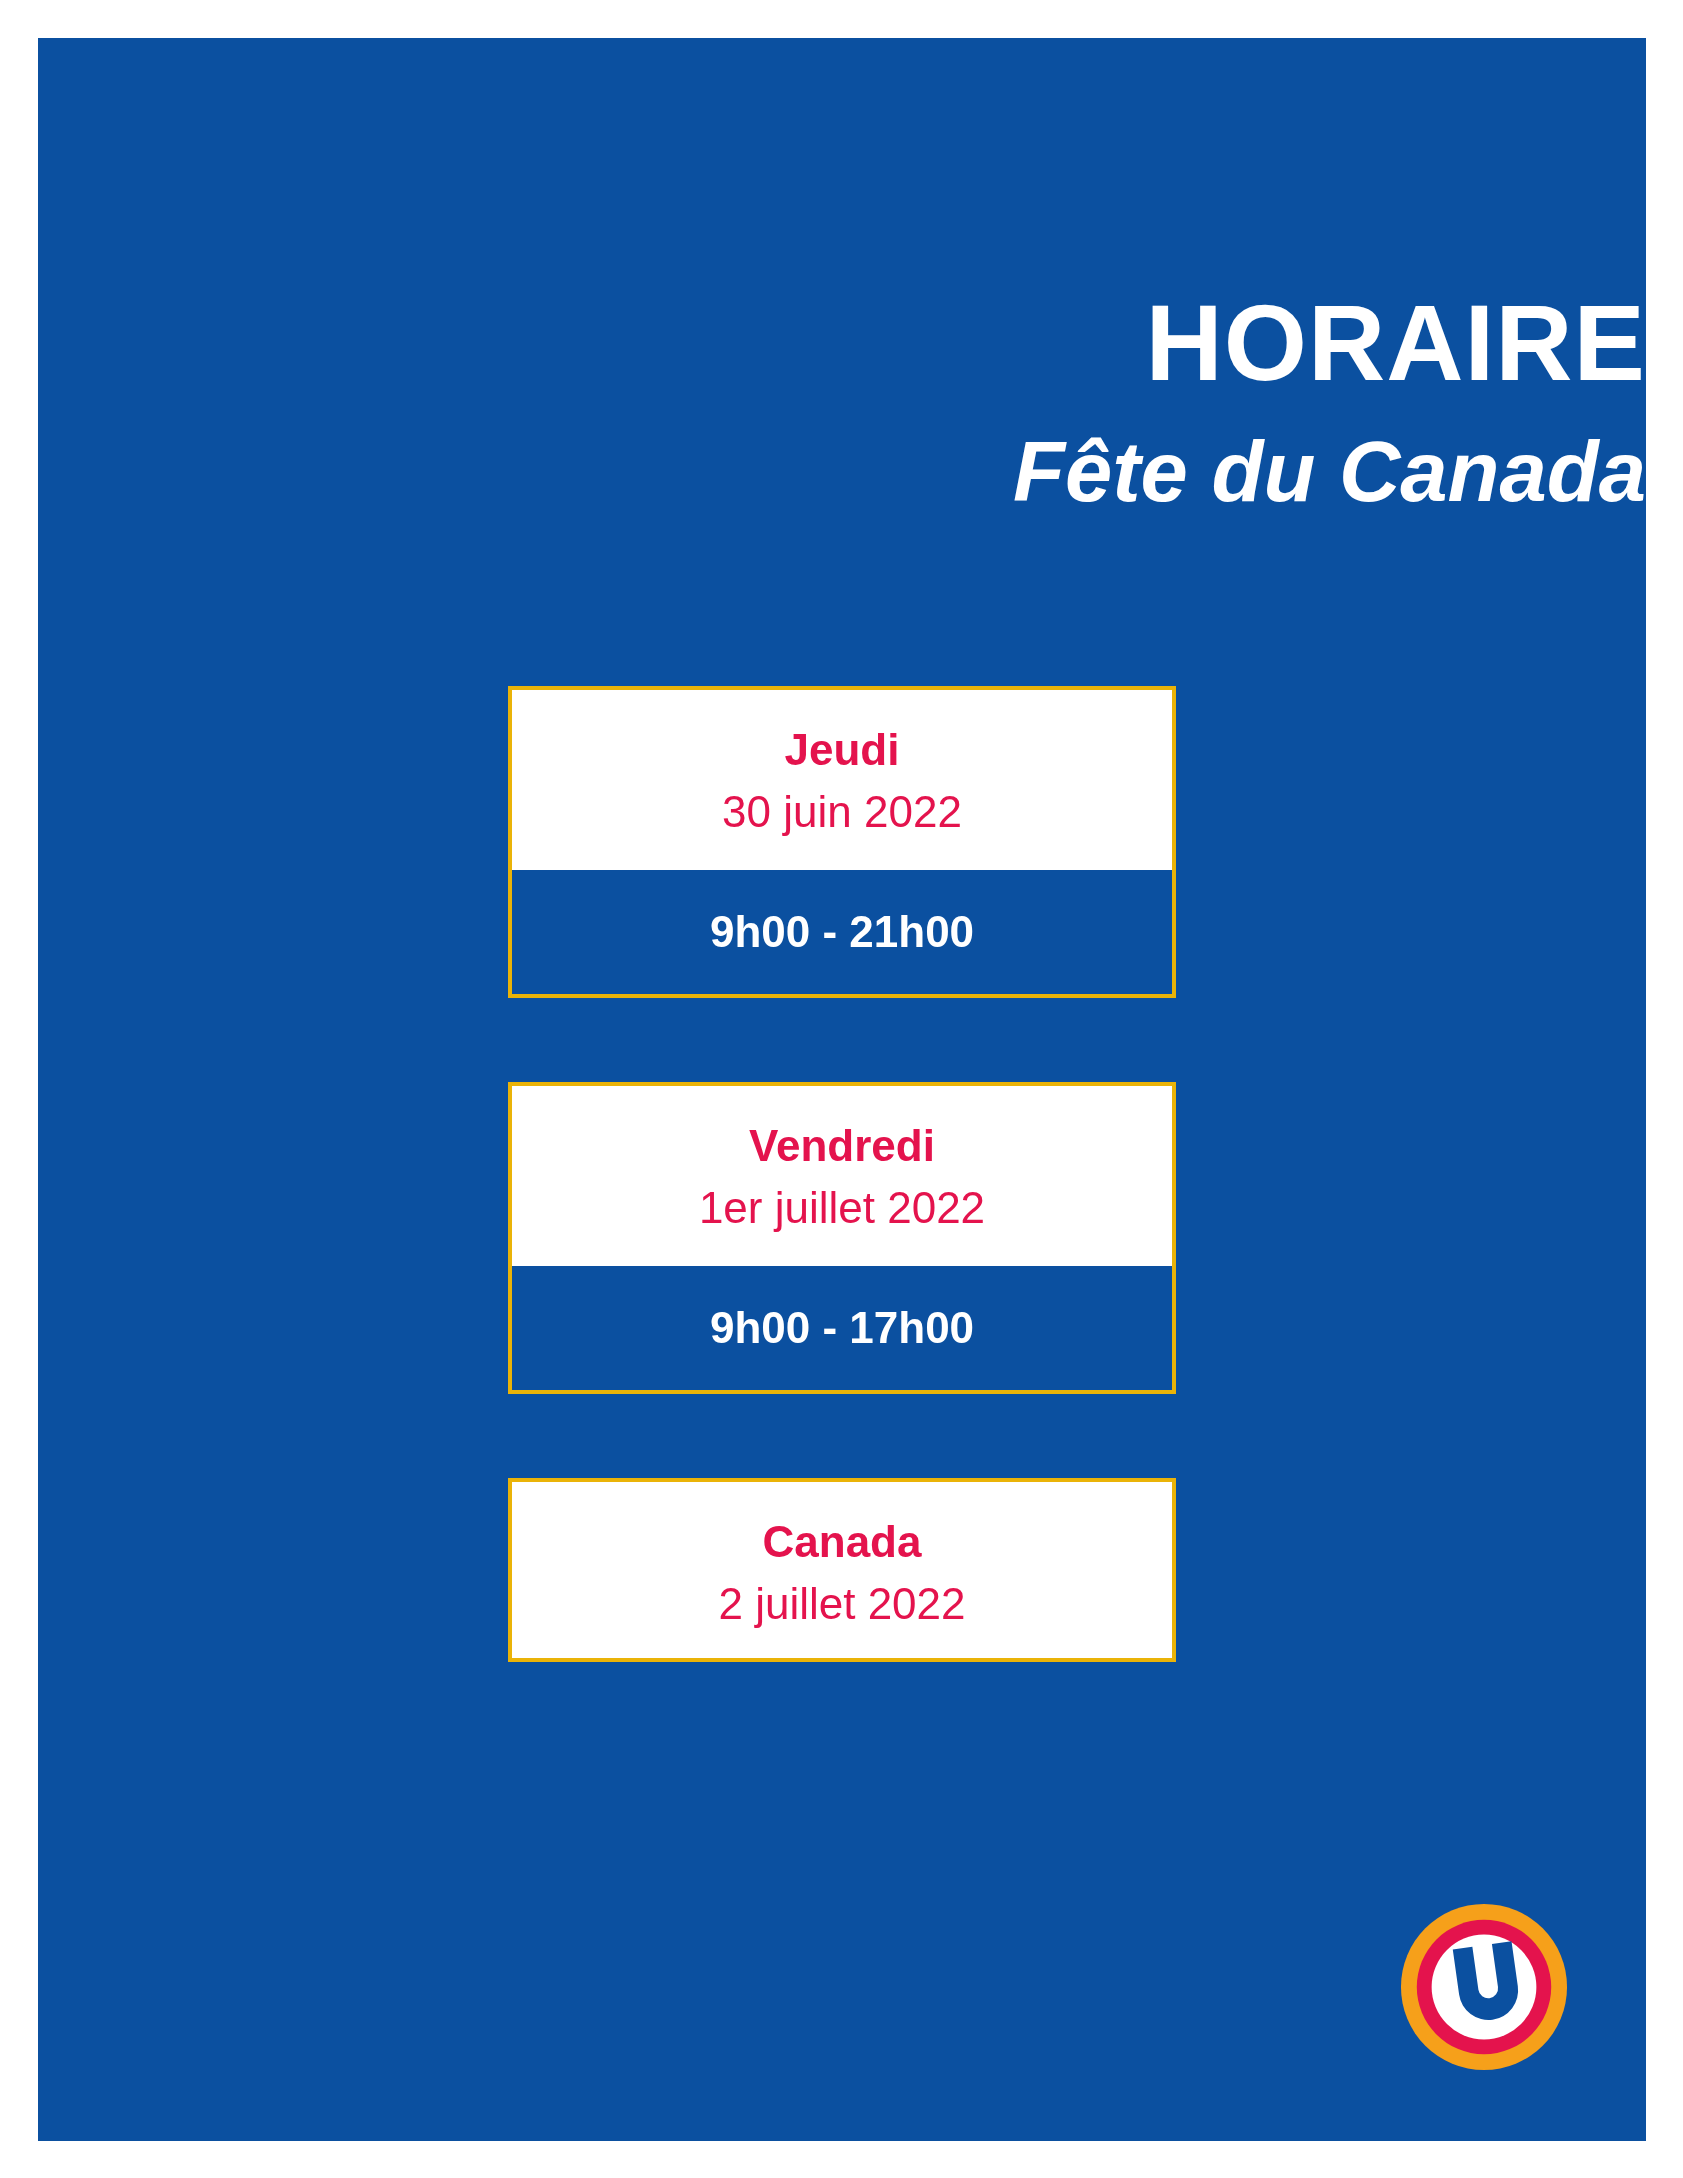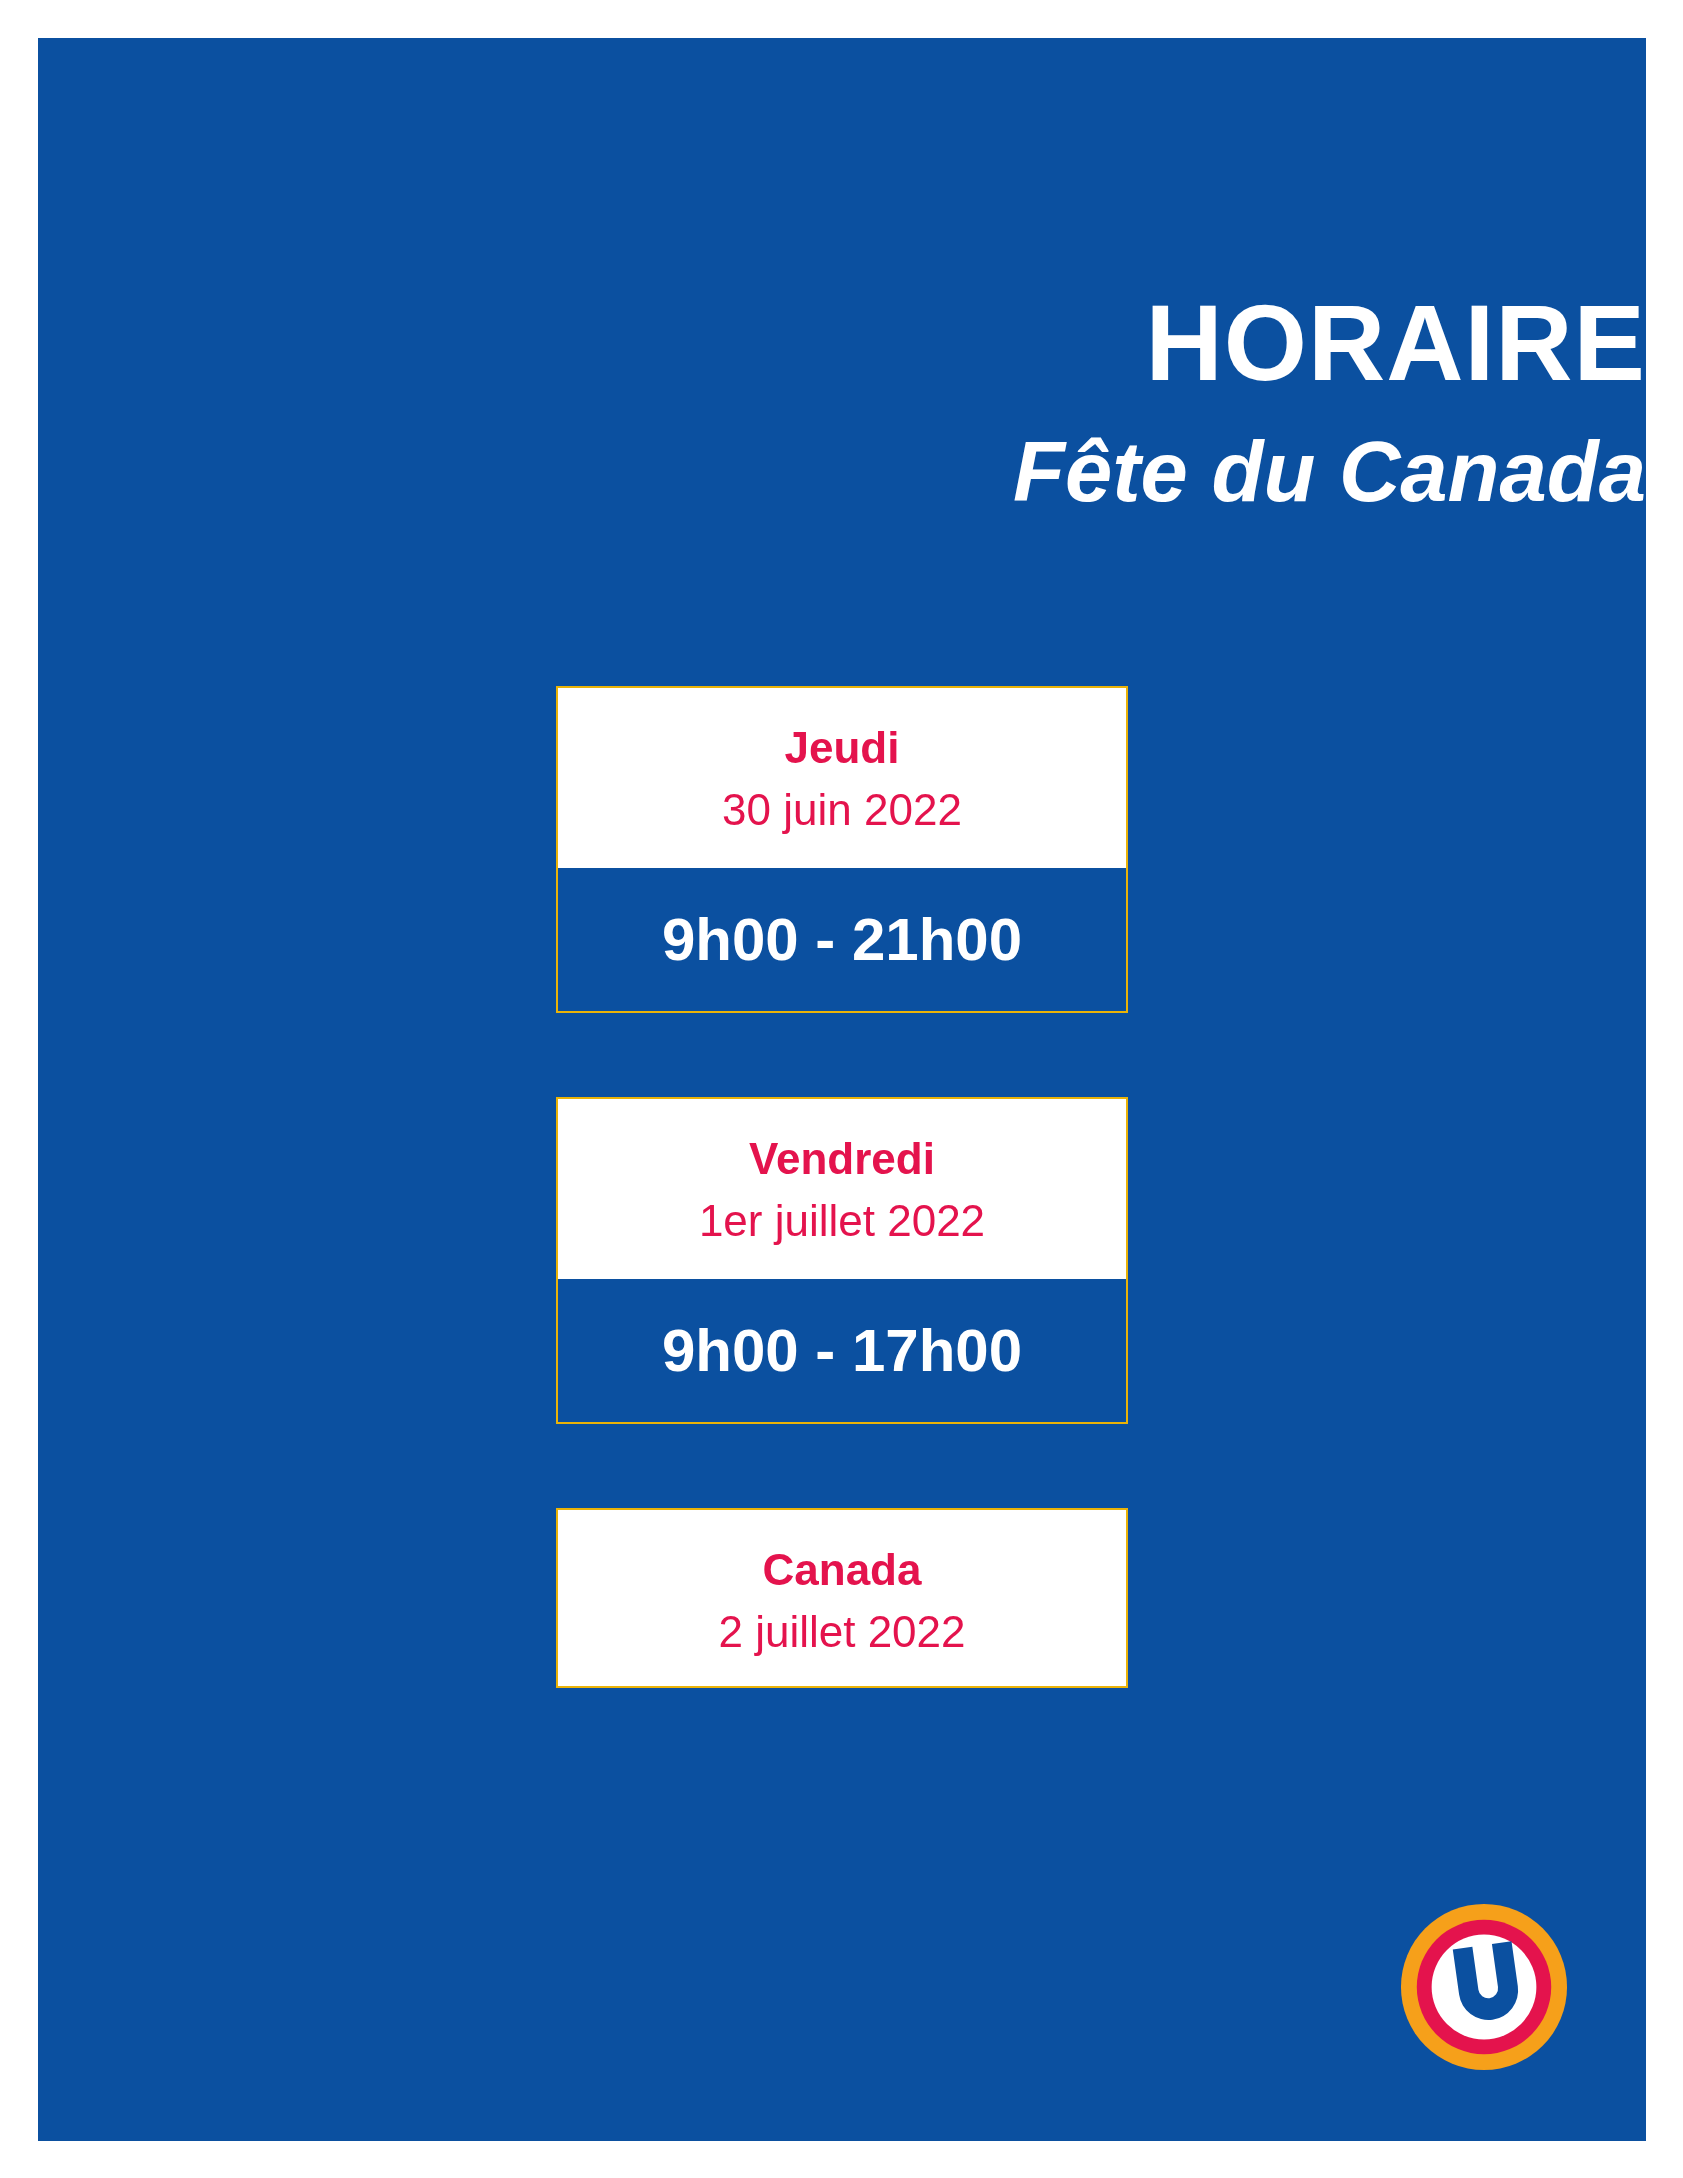--- a/index.html
+++ b/index.html
@@ -45,23 +45,23 @@
     line-height: 1.2;
     margin: 24px 0 0 0;
   }
   .cards {
     position: absolute;
     top: 648px;
     left: 0;
     width: 100%;
   }
   .card {
-    width: 572px;
+    width: 668px;
     margin: 0 auto 84px auto;
-    border: 2px solid #eab308;
+    border: 4px solid #eab308;
     box-sizing: border-box;
   }
   .card-top {
     background: #ffffff;
     padding: 36px 10px 30px 10px;
     text-align: center;
   }
   .card-day {
     color: #e4134d;
     font-size: 44px;
@@ -71,21 +71,21 @@
   .card-date {
     color: #e4134d;
     font-size: 44px;
     font-weight: normal;
     line-height: 1.1;
     margin-top: 14px;
   }
   .card-hours {
     background: #0b50a0;
     color: #ffffff;
-    font-size: 60px;
+    font-size: 44px;
     font-weight: bold;
     text-align: center;
     padding: 37px 10px 37px 10px;
     border-top: 3px solid #ffffff;
   }
   .logo {
     position: absolute;
     right: 77px;
     bottom: 69px;
     width: 170px;

